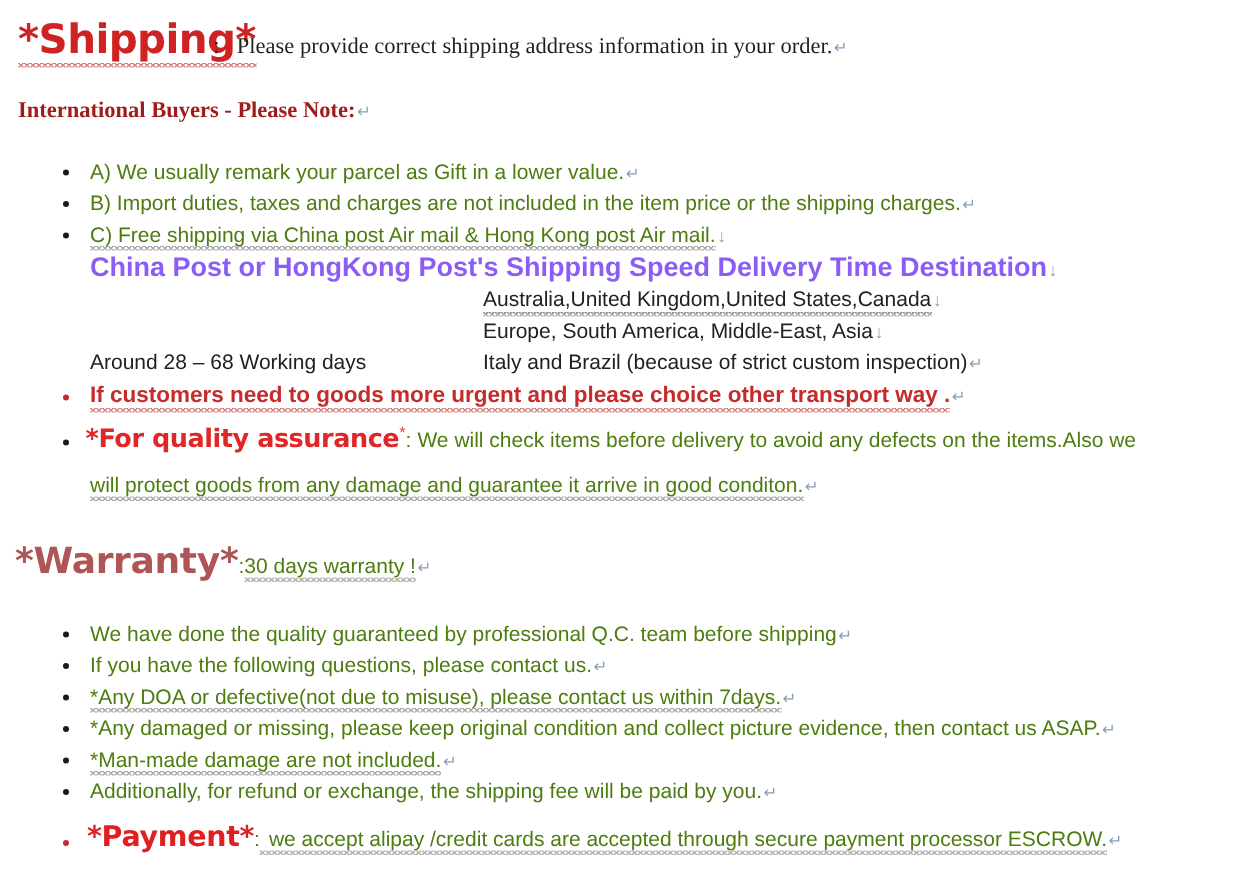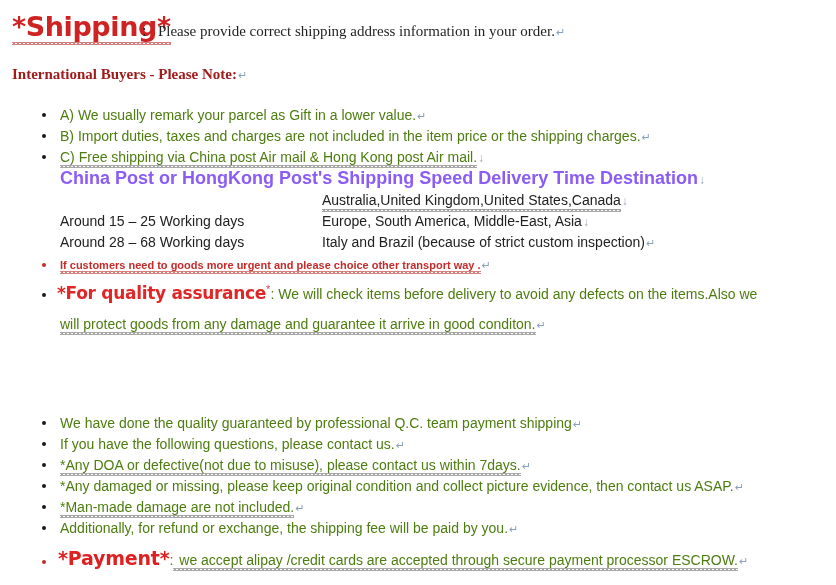--- a/index.html
+++ b/index.html
@@ -114,21 +114,21 @@
   }
   .redline-bold {
     font-family: "Liberation Sans", sans-serif;
     font-weight: bold;
     font-size: 18px;
     color: #8b5cf6;
   }
   .redline-bold-sm {
     font-family: "Liberation Sans", sans-serif;
     font-weight: bold;
-    font-size: 11px;
+    font-size: 15px;
     color: #c52b2b;
   }
 
   .body-text {
     font-family: "Liberation Sans", sans-serif;
     font-size: 14px;
     color: #4d7c0f;
   }
 
   
@@ -190,23 +190,20 @@
   </div>
 
   <div class="row" style="left:60px; top:168px;">
     <span class="redline-bold">China Post or HongKong Post's Shipping Speed Delivery Time Destination</span><span class="arrowdown">↓</span>
   </div>
 
   <div class="row" style="left:322px; top:191px;">
     <span class="tbl-right gline squig squig-gray">Australia,United Kingdom,United States,Canada</span><span class="arrowdown">↓</span>
   </div>
 
-  <div class="row" style="left:60px; top:212px;">
-    <span class="tbl-left">Around 15 – 25 Working days</span>
-  </div>
   <div class="row" style="left:322px; top:212px;">
     <span class="tbl-right">Europe, South America, Middle-East, Asia</span><span class="arrowdown">↓</span>
   </div>
 
   <div class="row" style="left:60px; top:233px;">
     <span class="tbl-left">Around 28 – 68 Working days</span>
   </div>
   <div class="row" style="left:322px; top:233px;">
     <span class="tbl-right">Italy and Brazil (because of strict custom inspection)</span><span class="crlf">↵</span>
   </div>
@@ -217,24 +214,27 @@
   </div>
 
   <div class="bullet" style="left:42px; top:293px;"></div>
   <div class="row" style="left:60px; top:315px;">
     <span class="body-text squig squig-gray">will protect goods from any damage and guarantee it arrive in good conditon.</span><span class="crlf">↵</span>
   </div>
   <div class="row" style="left:57px; top:283px;">
     <span class="title-quality">*For quality assurance</span><span class="star-sup">*</span><span class="body-text">:</span><span class="body-text" style="padding-left:4px;">We will check items before delivery to avoid any defects on the items.Also we</span>
   </div>
 
+  <div class="row" style="left:10px; top:360px;">
+    <span class="title-warranty">*Warranty*</span><span class="body-text">:</span><span class="body-text squig squig-gray">30 days warranty !</span><span class="crlf">↵</span>
+  </div>
 
   <div class="bullet" style="left:42px; top:421px;"></div>
   <div class="row" style="left:60px; top:414px;">
-    <span class="body-text">We have done the quality guaranteed by professional Q.C. team payment shipping</span><span class="crlf">↵</span>
+    <span class="body-text">We have done the quality guaranteed by professional Q.C. team before shipping</span><span class="crlf">↵</span>
   </div>
 
   <div class="bullet" style="left:42px; top:442px;"></div>
   <div class="row" style="left:60px; top:435px;">
     <span class="body-text">If you have the following questions, please contact us.</span><span class="crlf">↵</span>
   </div>
 
   <div class="bullet" style="left:42px; top:463px;"></div>
   <div class="row" style="left:60px; top:456px;">
     <span class="body-text squig squig-gray">*Any DOA or defective(not due to misuse), please contact us within 7days.</span><span class="crlf">↵</span>

